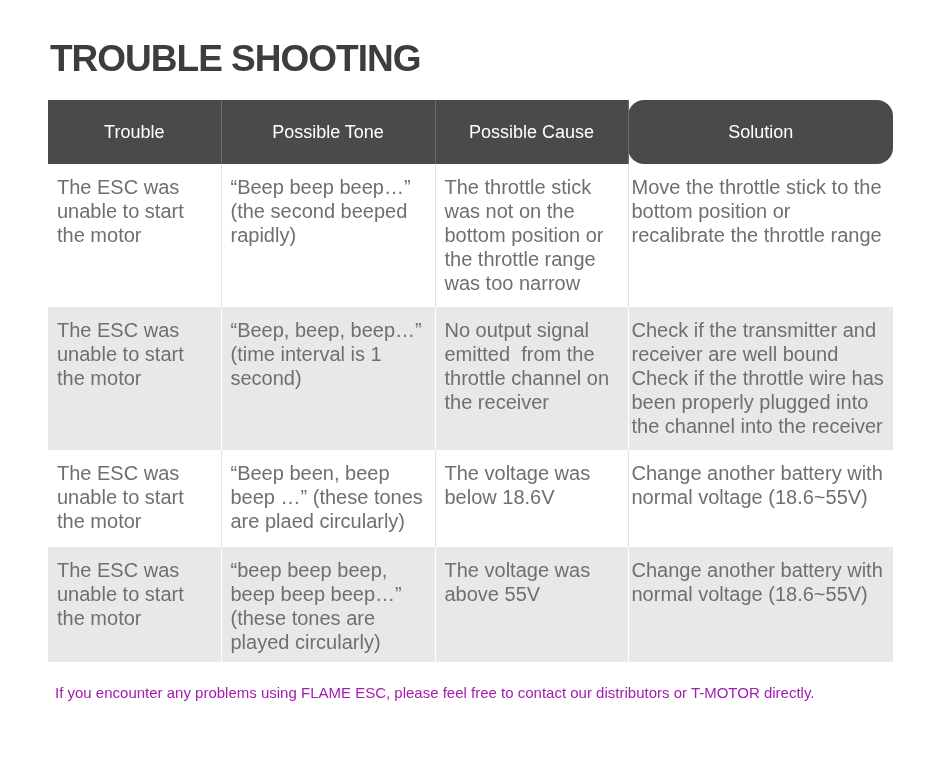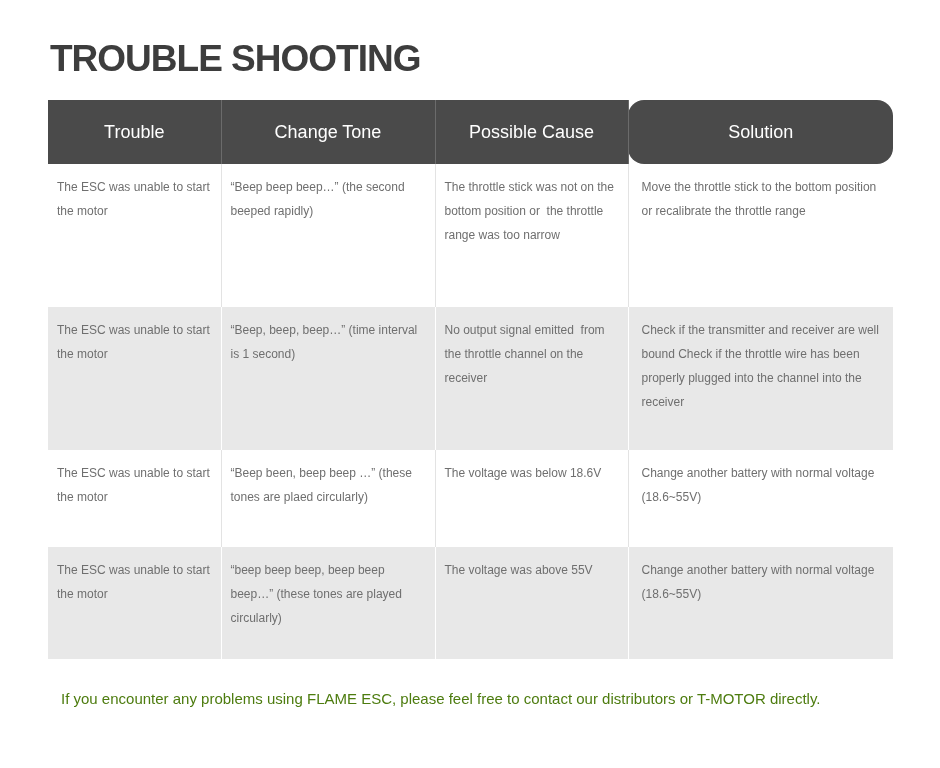--- a/index.html
+++ b/index.html
@@ -45,64 +45,64 @@
     height: 40px;
     text-align: center;
     vertical-align: middle;
     border-right: 1px solid #6b6b6b;
     padding: 12px;
   }
   .ts-table thead th:last-child { border-right: none; border-radius: 16px; }
   .ts-table tbody td {
     vertical-align: top;
     padding: 11px 8px 8px 9px;
-    font-size: 12px;
+    font-size: 20px;
     line-height: 24px;
     color: #6f6f6f;
     white-space: pre-wrap;
   }
   .ts-table tbody tr.row-white { background: #ffffff; }
   .ts-table tbody tr.row-gray  { background: #e8e8e8; }
   .ts-table tbody tr.row-white td { border-right: 1px solid #e3e3e3; }
   .ts-table tbody tr.row-gray  td { border-right: 1px solid #ffffff; }
   .ts-table tbody td:last-child { border-right: none !important; }
-  .ts-table tbody td.col-solution { padding-left: 13px; }
+  .ts-table tbody td.col-solution { padding-left: 3px; }
   .ts-table tbody tr.r1 { height: 143px; }
   .ts-table tbody tr.r2 { height: 143px; }
   .ts-table tbody tr.r3 { height: 97px; }
   .ts-table tbody tr.r4 { height: 112px; }
   .footer-note {
     position: absolute;
     left: 49px;
     top: 677px;
-    margin: 12px;
+    margin: 6px;
     font-size: 15px;
     line-height: 20px;
-    color: #4d7c0f;
+    color: #a21caf;
     text-align: right;
   }
 </style>
 </head>
 <body>
 
 <div class="page">
 
   <h1 class="page-title">TROUBLE SHOOTING</h1>
 
   <table class="ts-table">
     <colgroup>
       <col class="c1">
         <col class="c2">
         <col class="c3">
         <col class="c4">
     </colgroup>
     <thead>
       <tr>
         <th>Trouble</th>
-        <th>Change Tone</th>
+        <th>Possible Tone</th>
         <th>Possible Cause</th>
         <th>Solution</th>
       </tr>
     </thead>
     <tbody>
       <tr class="row-white r1">
         <td class="col-trouble">The ESC was unable to start the motor</td>
         <td class="col-warning">“Beep beep beep…” (the second beeped rapidly)</td>
         <td class="col-cause">The throttle stick was not on the bottom position or  the throttle range was too narrow</td>
         <td class="col-solution">Move the throttle stick to the bottom position or recalibrate the throttle range</td>

